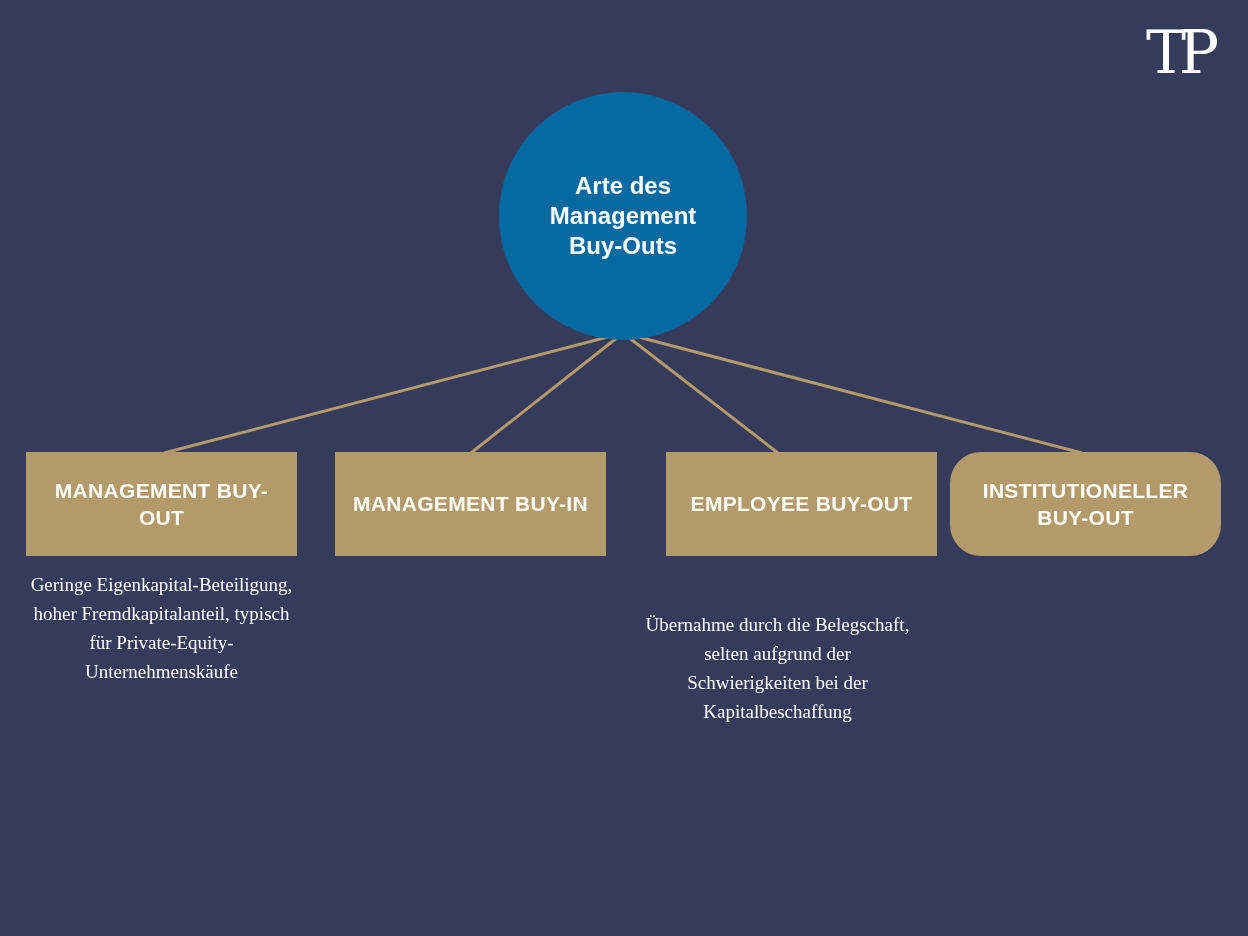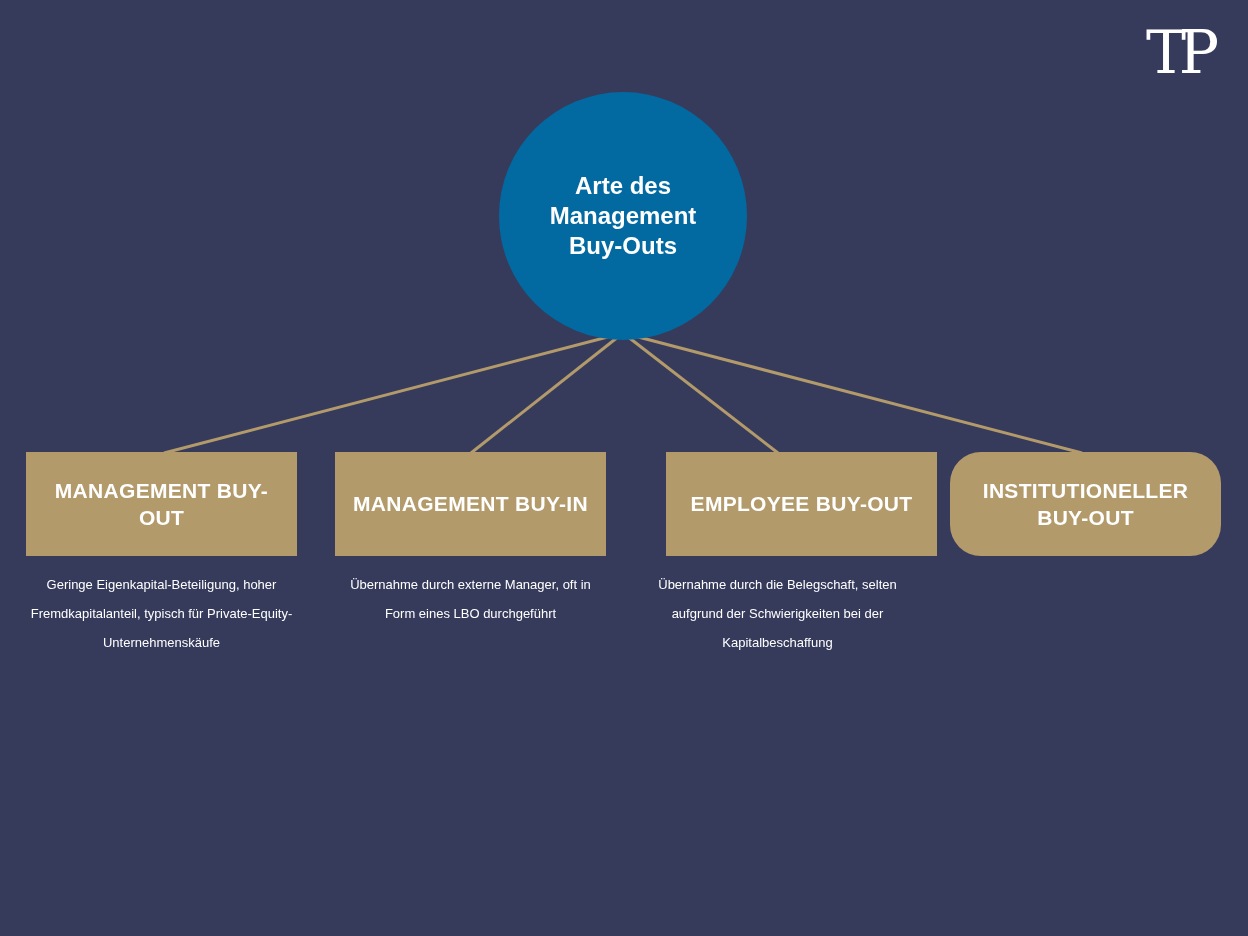--- a/index.html
+++ b/index.html
@@ -69,32 +69,33 @@
     font-weight: bold;
     letter-spacing: 0.3px;
     line-height: 1.3;
     padding: 0 12px;
   }
 
   .branch-desc {
     position: absolute;
     top: 570px;
     text-align: center;
-    font-size: 13px;
+    font-size: 19px;
     line-height: 29px;
+    font-family: Liberation Serif, serif;
   }
 
   .b1 { left: 26px; }
   .b2 { left: 335px; }
   .b3 { left: 642px; margin-left: 24px; }
   .b4 { left: 950px; border-radius: 31px; }
 
   .d1 { left: 21px;  width: 281px; }
   .d2 { left: 338px; width: 265px; }
-  .d3 { left: 641px; width: 273px; }
+  .d3 { left: 641px; width: 273px; margin-top: 40px; }
   .d4 { left: 956px; width: 259px; }
 </style>
 </head>
 <body>
 
 <div class="stage">
 
   <svg class="connectors" viewBox="0 0 1248 936" width="1248" height="936">
     <line x1="623" y1="333" x2="164" y2="453" stroke="#B39A6B" stroke-width="3"></line>
     <line x1="623" y1="333" x2="471" y2="453" stroke="#B39A6B" stroke-width="3"></line>
@@ -119,16 +120,15 @@
     <div class="branch-title">MANAGEMENT BUY-IN</div>
   </div>
   <div class="branch-box b3">
     <div class="branch-title">EMPLOYEE BUY-OUT</div>
   </div>
   <div class="branch-box b4">
     <div class="branch-title">INSTITUTIONELLER BUY-OUT</div>
   </div>
 
   <div class="branch-desc d1">Geringe Eigenkapital-Beteiligung, hoher Fremdkapitalanteil, typisch für Private-Equity-Unternehmenskäufe</div>
-  <div class="branch-desc d2">Übernahme durch externe Manager, oft in Form eines LBO durchgeführt</div>
   <div class="branch-desc d3">Übernahme durch die Belegschaft, selten aufgrund der Schwierigkeiten bei der Kapitalbeschaffung</div>
 
 </div>
 
 </body></html>

